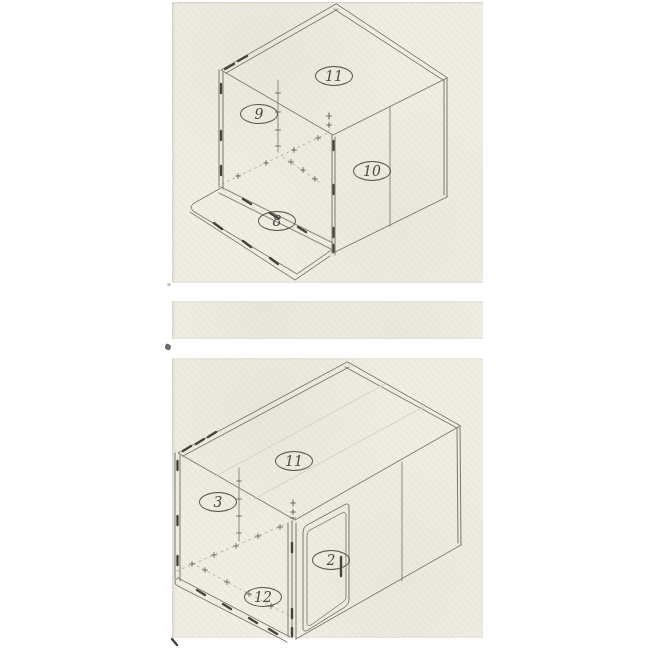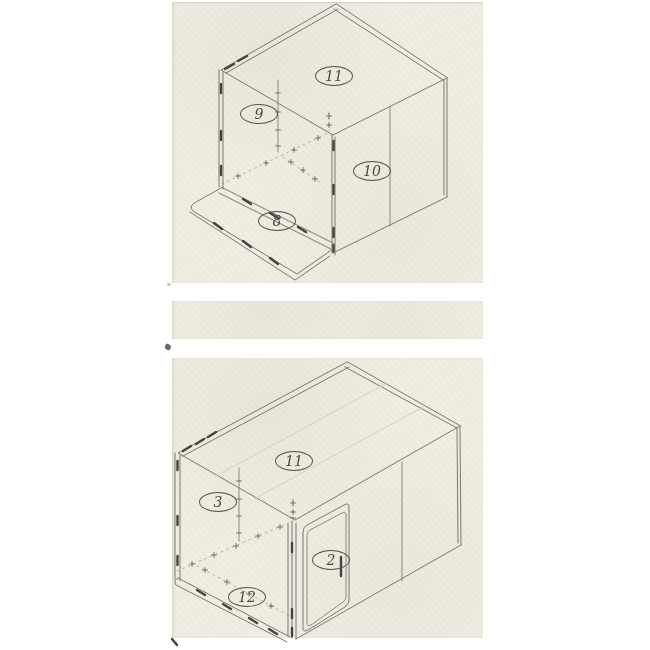--- a/index.html
+++ b/index.html
@@ -151,20 +151,20 @@
       <path class="dash" d="M293,499 L293,520"></path>
       <path class="plus" d="M290.5,503 h5 M293,500.5 v5 M290.5,512 h5 M293,509.5 v5 M290.5,518 h5"></path>
       <path class="dk" d="M172,639 L177,645"></path>
     </g>
   </svg>
 
   <div class="part-label" style="left:258px;top:211px">8</div>
   <div class="part-label" style="left:240px;top:104px">9</div>
   <div class="part-label" style="left:353px;top:161px">10</div>
   <div class="part-label" style="left:315px;top:66px">11</div>
-  <div class="part-label" style="left:228px;top:587px">12</div>
+  <div class="part-label" style="left:244px;top:587px">12</div>
   <div class="part-label" style="left:199px;top:492px">3</div>
   <div class="part-label" style="left:312px;top:550px">2</div>
   <div class="part-label" style="left:275px;top:451px">11</div>
 
   <div class="speck" style="left:167px;top:283px;width:4px;height:3px;background:rgba(120,118,105,0.45);border-radius:50%"></div>
   <div class="speck" style="left:165px;top:344px;width:6px;height:6px;background:rgba(60,58,50,0.75);border-radius:2px 60% 40% 50%;transform:rotate(18deg)"></div>
 </div>
 
 </body></html>

